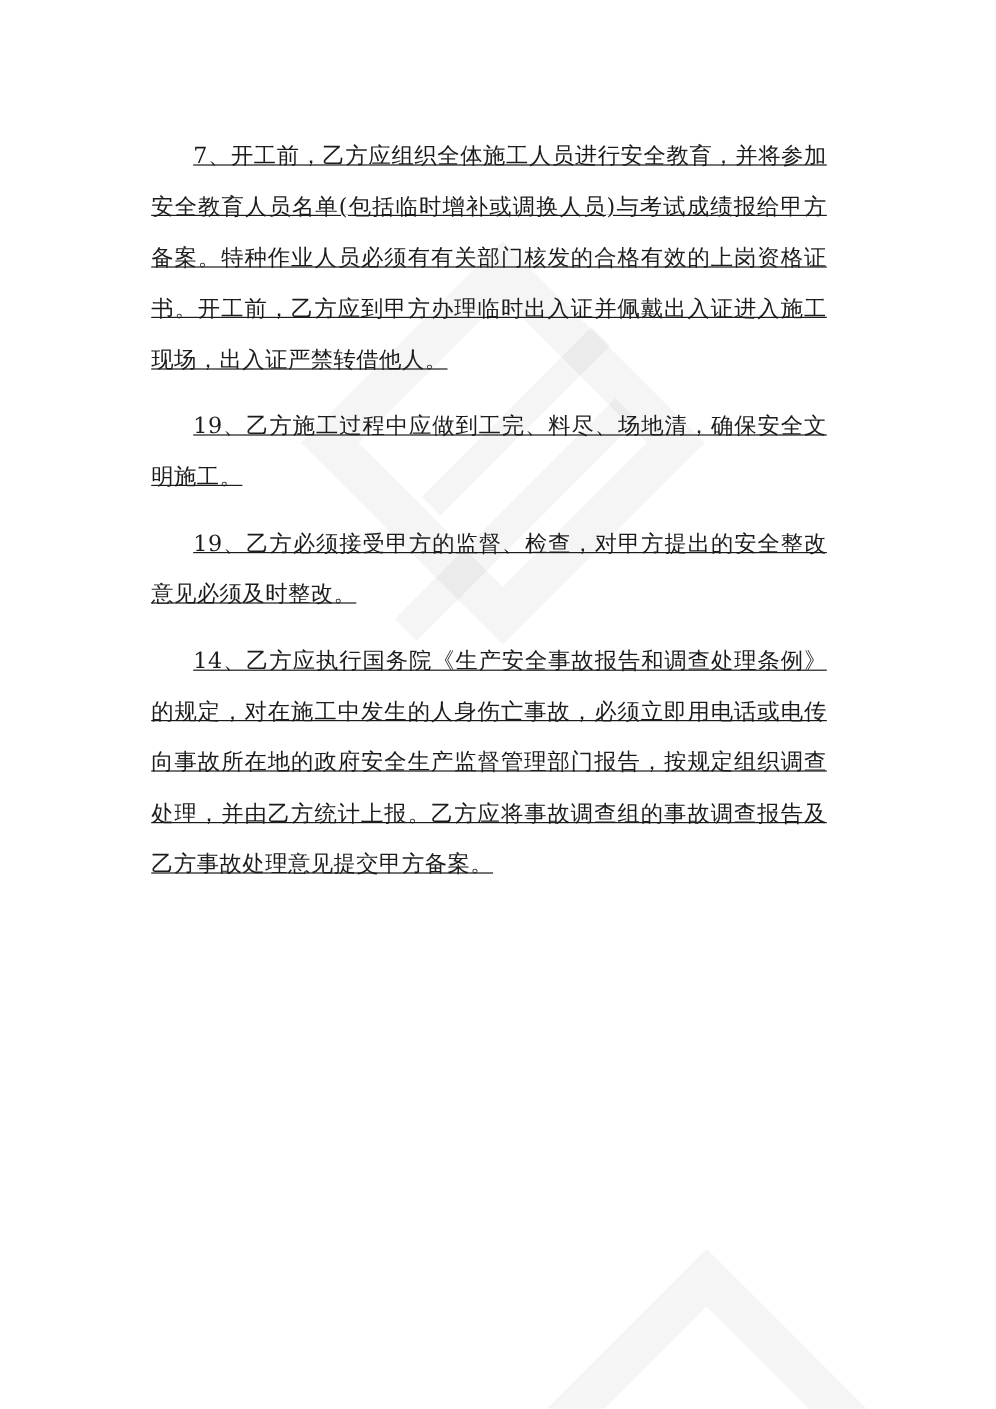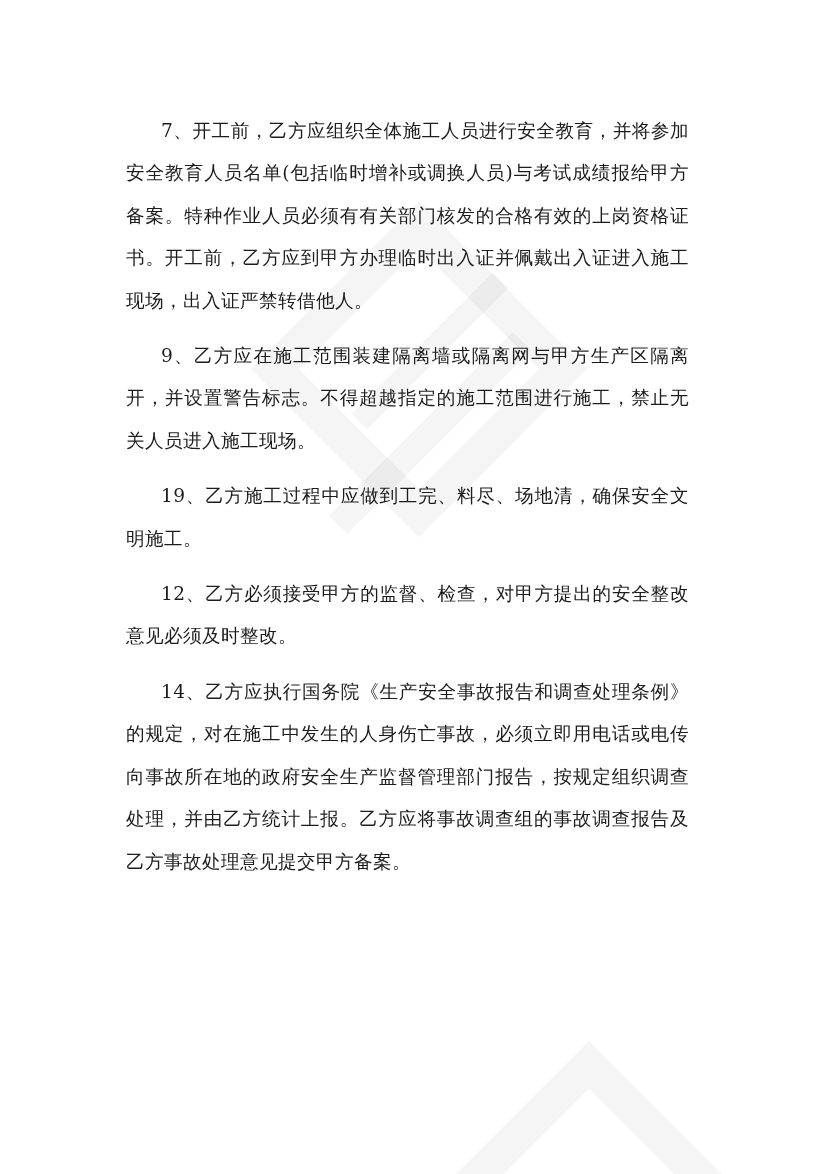--- a/index.html
+++ b/index.html
@@ -15,20 +15,21 @@
     color: #1c1c1c;
     line-height: 42.4px;
     text-align: justify;
     text-align-last: left;
     letter-spacing: 0.4px;
   }
   .para {
     margin: 0 15px 13px 0;
     text-indent: 35px;
     word-break: break-all;
+    text-decoration: underline;
   }
   .watermark {
     position: absolute; pointer-events: none;
     border: 34px solid rgba(120,120,120,0.07);
     transform: rotate(45deg);
   }
   .wm1 { left: 300px; top: 250px; width: 170px; height: 170px; }
   .wm2 { left: 470px; top: 1090px; width: 170px; height: 170px; }
   .wm-bar {
     position: absolute; pointer-events: none;
@@ -43,19 +44,18 @@
 
 <div class="page">
 
   <div class="watermark wm1"></div>
   <div class="wm-bar wb1"></div>
   <div class="wm-bar wb2"></div>
   <div class="watermark wm2"></div>
 
   <div class="content">
     <p class="para">7、开工前，乙方应组织全体施工人员进行安全教育，并将参加安全教育人员名单(包括临时增补或调换人员)与考试成绩报给甲方备案。特种作业人员必须有有关部门核发的合格有效的上岗资格证书。开工前，乙方应到甲方办理临时出入证并佩戴出入证进入施工现场，出入证严禁转借他人。</p>
-    <p class="para">9、乙方应在施工范围装建隔离墙或隔离网与甲方生产区隔离开，并设置警告标志。不得超越指定的施工范围进行施工，禁止无关人员进入施工现场。</p>
     <p class="para">19、乙方施工过程中应做到工完、料尽、场地清，确保安全文明施工。</p>
-    <p class="para">12、乙方必须接受甲方的监督、检查，对甲方提出的安全整改意见必须及时整改。</p>
+    <p class="para">19、乙方必须接受甲方的监督、检查，对甲方提出的安全整改意见必须及时整改。</p>
     <p class="para">14、乙方应执行国务院《生产安全事故报告和调查处理条例》的规定，对在施工中发生的人身伤亡事故，必须立即用电话或电传向事故所在地的政府安全生产监督管理部门报告，按规定组织调查处理，并由乙方统计上报。乙方应将事故调查组的事故调查报告及乙方事故处理意见提交甲方备案。</p>
 
   </div>
 </div>
 
 </body></html>

